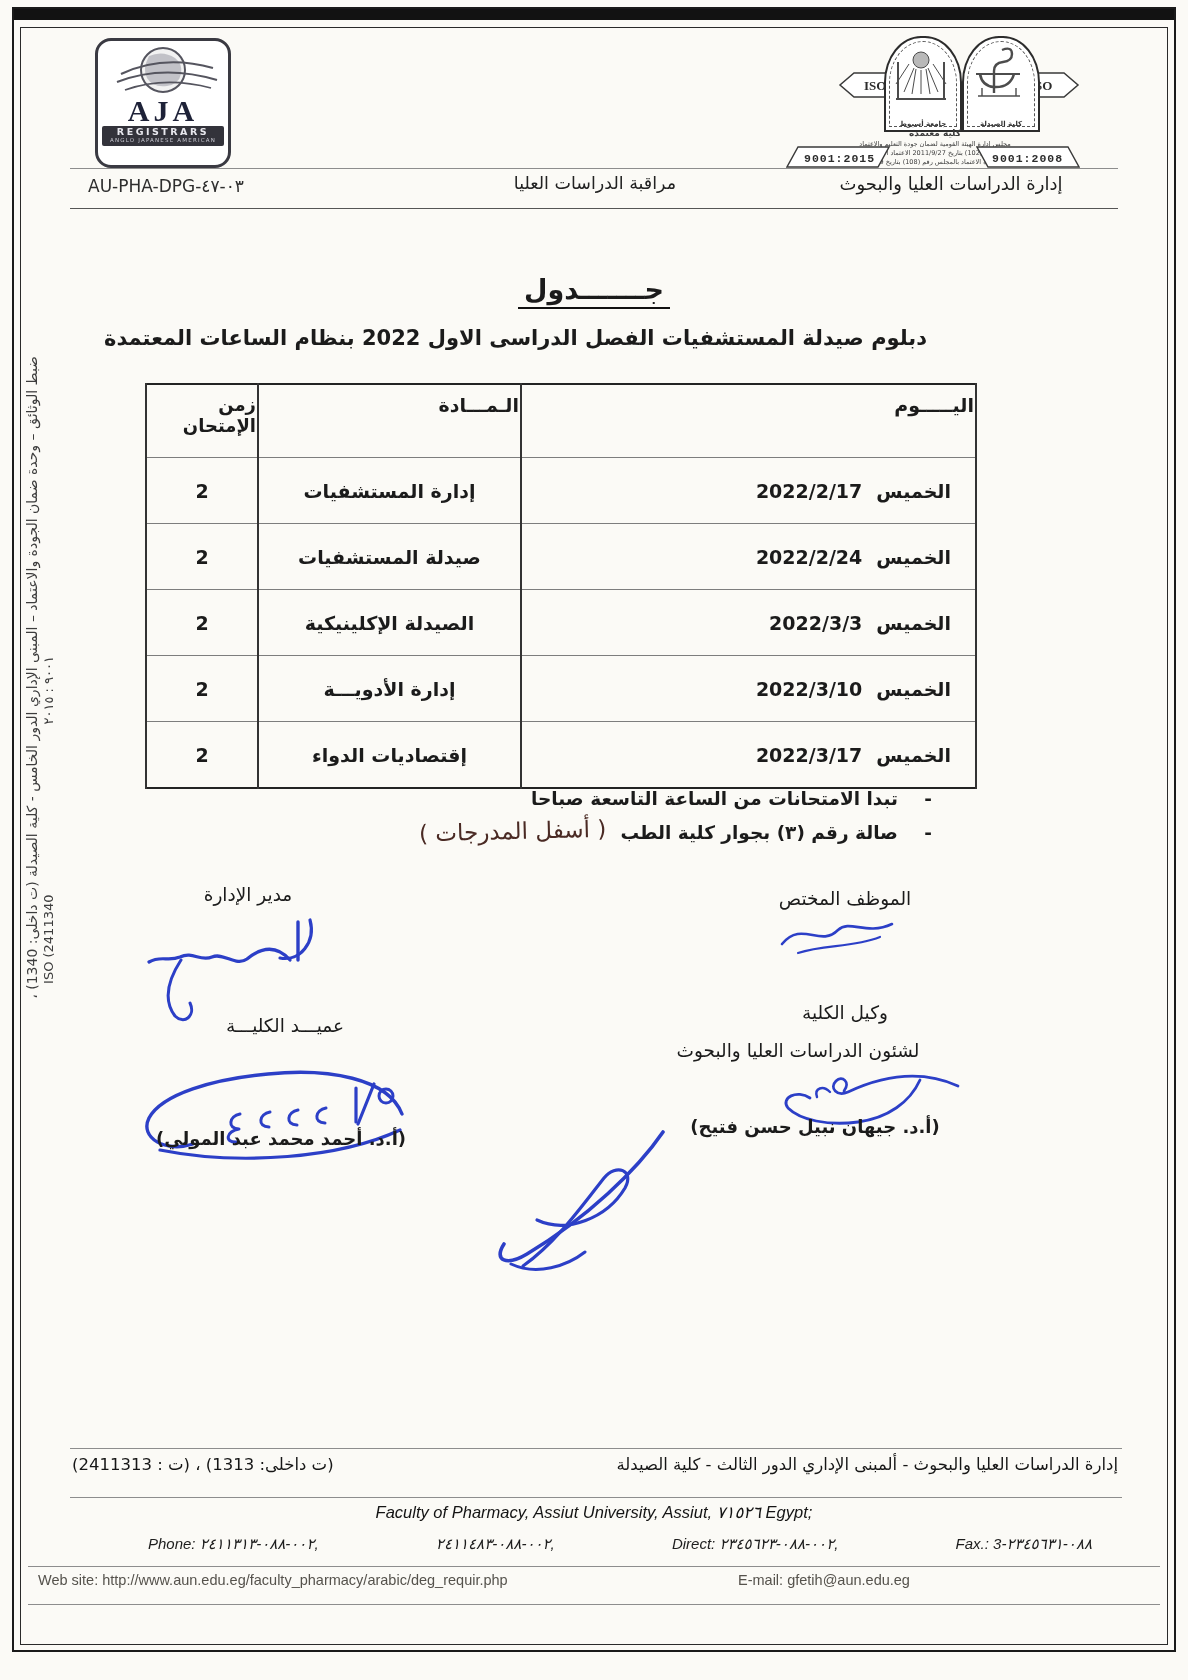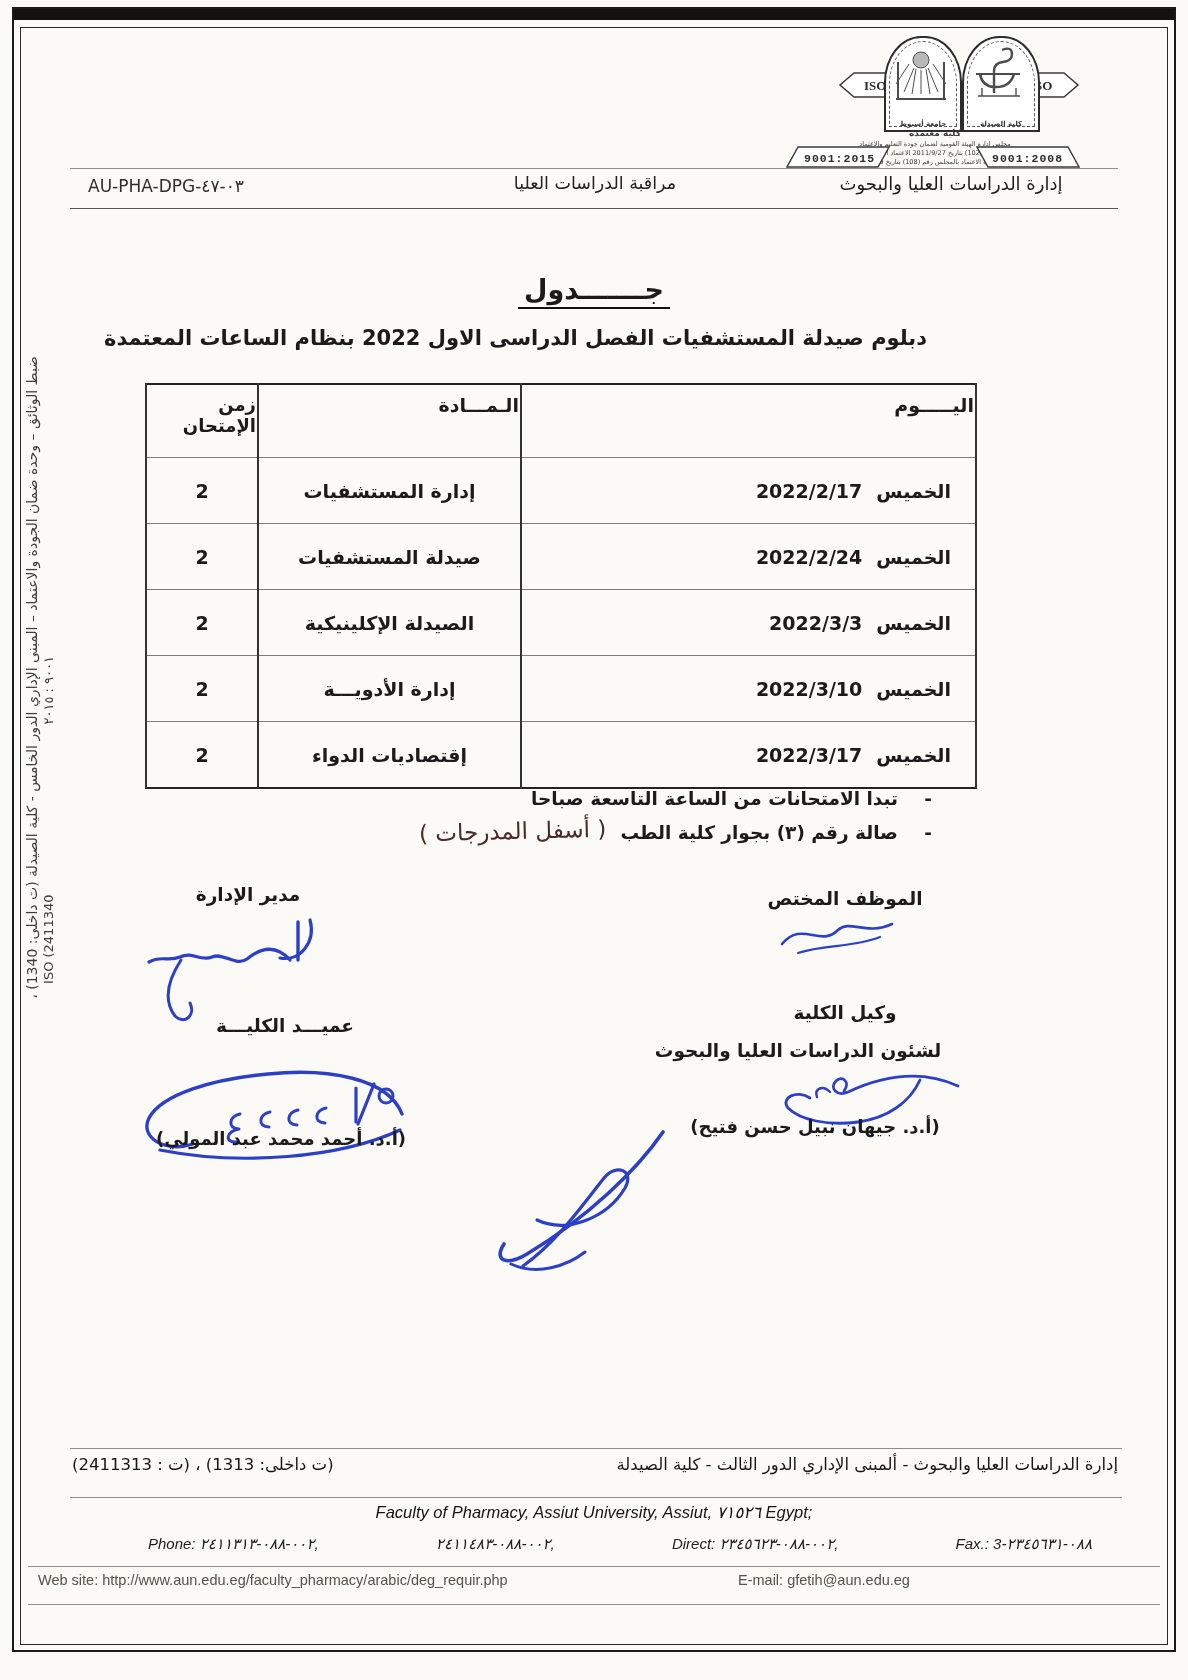--- a/index.html
+++ b/index.html
@@ -47,21 +47,21 @@
   td.c-day .date{margin-right:14px;letter-spacing:.5px;}
   td.c-sub{text-align:center;font-size:18.5px;margin-left:28px;}
   td.c-dur{text-align:center;font-size:20px;}
   
   .notes{position:absolute;right:256px;top:788px;width:640px;direction:rtl;font-size:18.5px;font-weight:bold;}
   .notes .row{margin-bottom:9px;white-space:nowrap;}
   .notes .dash{display:inline-block;width:34px;}
   .handwr{font-family:"DejaVu Sans",sans-serif;color:#4a2a24;font-size:23px;font-weight:normal;
           display:inline-block;transform:rotate(-1.5deg);margin-right:14px;letter-spacing:1px;}
   
-  .sigtitle{position:absolute;direction:rtl;font-weight:bold;font-size:18.5px;text-align:center;}
+  .sigtitle{position:absolute;direction:rtl;font-weight:normal;font-size:18.5px;text-align:center;}
   .signame{position:absolute;direction:rtl;font-weight:bold;font-size:18px;text-align:center;}
   .sig{position:absolute;}
   .sig svg path,.sig svg circle{stroke:#2c3fc7;fill:none;stroke-linecap:round;stroke-linejoin:round;}
   
   .sidebar{position:absolute;left:24px;top:1188px;width:832px;height:40px;transform-origin:0 0;
            transform:rotate(-90deg);direction:rtl;color:#3d3d3d;}
   .sidebar .l1{font-size:14px;white-space:nowrap;}
   .sidebar .l2{display:flex;direction:rtl;font-size:13px;margin-top:1px;}
   .sidebar .l2 .cert2{margin-right:300px;direction:ltr;}
   .sidebar .l2 .iso2{margin-right:170px;direction:ltr;}
@@ -78,20 +78,36 @@
 </style>
 </head>
 <body>
 
 <div class="page">
 
   <div class="top-band"></div>
   <div class="frame-outer"></div>
   <div class="frame-inner"></div>
 
+  <div class="aja">
+    <div style="height:56px;margin-top:3px;">
+      <svg width="124" height="56" viewBox="0 0 124 56">
+        <circle cx="62" cy="26" r="22" fill="#f2f2f2" stroke="#55555f" stroke-width="2"></circle>
+        <path d="M48 12 q14 -6 26 2 q8 6 6 16 q-2 10 -14 12 q-14 2 -20 -8 q-5 -9 2 -22z" fill="#9a9aa6" opacity="0.55"></path>
+        <path d="M20 30 q42 -20 92 -6" fill="none" stroke="#55555f" stroke-width="2.2"></path>
+        <path d="M16 38 q46 -18 100 -2" fill="none" stroke="#55555f" stroke-width="2"></path>
+        <path d="M24 46 q40 -14 86 -2" fill="none" stroke="#55555f" stroke-width="1.8"></path>
+      </svg>
+    </div>
+    <div class="acr">AJA</div>
+    <div class="band">
+      <div class="reg">REGISTRARS</div>
+      <div class="tag">ANGLO JAPANESE AMERICAN</div>
+    </div>
+  </div>
 
   <div class="emblems">
     <svg class="isotag" style="left:58px;top:44px;" width="62" height="26" viewBox="0 0 62 26">
       <polygon points="61,1 16,1 2,13 16,25 61,25" fill="#fff" stroke="#3a3a3a" stroke-width="1.5"></polygon>
       <text x="26" y="18" font-family="Liberation Serif,serif" font-size="13" font-weight="bold" fill="#2c2c2c">ISO</text>
     </svg>
     <svg class="isotag" style="left:238px;top:44px;" width="62" height="26" viewBox="0 0 62 26">
       <polygon points="1,1 46,1 60,13 46,25 1,25" fill="#fff" stroke="#3a3a3a" stroke-width="1.5"></polygon>
       <text x="12" y="18" font-family="Liberation Serif,serif" font-size="13" font-weight="bold" fill="#2c2c2c">ISO</text>
     </svg>

